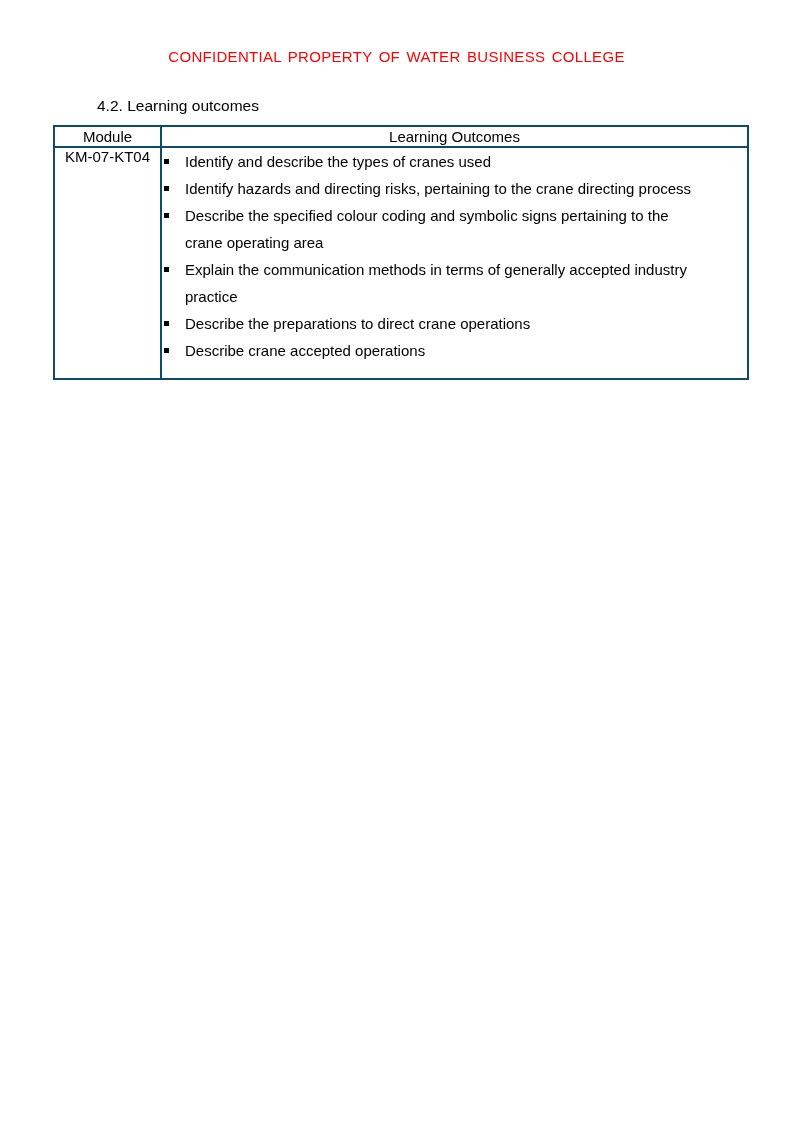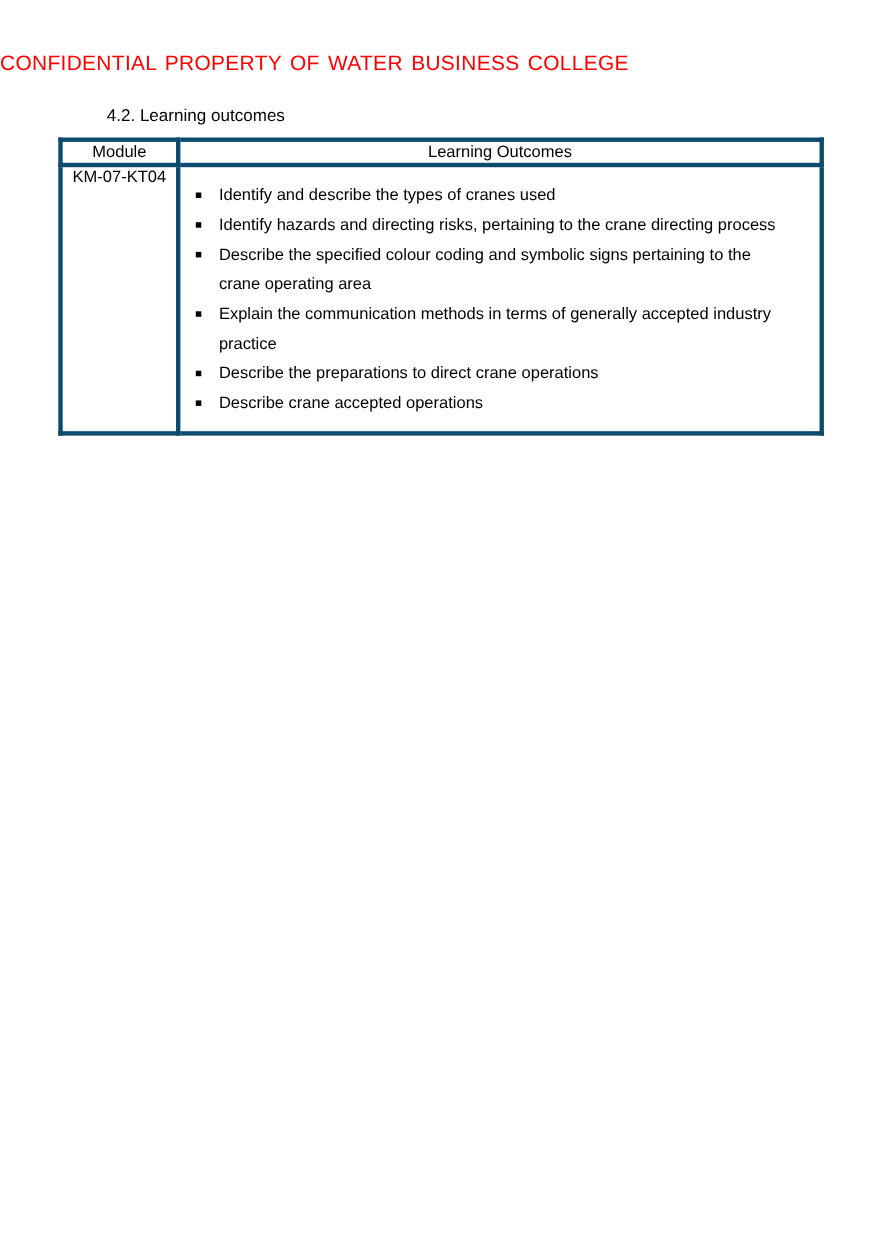--- a/index.html
+++ b/index.html
@@ -10,42 +10,42 @@
     background: #ffffff;
     font-family: "Liberation Sans", sans-serif;
     color: #000000;
     overflow: hidden;
   }
   .banner {
     position: absolute;
     top: 48px;
     left: 0;
     width: 100%;
-    text-align: left;
-    font-size: 19px;
+    text-align: center;
+    font-size: 15px;
     letter-spacing: 0.3px;
     word-spacing: 2px;
   }
   .section-heading {
     position: absolute;
     top: 97px;
     left: 97px;
     font-size: 15.5px;
   }
   table.outcomes-table {
     position: absolute;
     top: 125px;
     left: 53px;
     width: 696px;
     border-collapse: collapse;
     table-layout: fixed;
   }
   .outcomes-table th,
   .outcomes-table td {
-    border: 4px solid #0c4a6e;
+    border: 2px solid #0c4a6e;
     padding: 0;
     font-size: 15px;
     font-weight: normal;
   }
   .outcomes-table th {
     height: 19px;
     text-align: center;
     vertical-align: middle;
     line-height: 17px;
   }
@@ -55,21 +55,21 @@
     text-align: center;
     padding-top: 1px;
     height: 230px;
   }
   .outcomes-cell {
     vertical-align: top;
     padding: 4px 8px 0 11px;
   }
   ul.outcome-list {
     list-style: none;
-    margin: 12px;
+    margin: 0;
     padding: 0;
     font-size: 15px;
     line-height: 27px;
   }
   ul.outcome-list li { display: flex; align-items: flex-start; }
   .bullet-marker {
     flex: 0 0 23px;
     width: 23px;
     height: 27px;
     position: relative;

